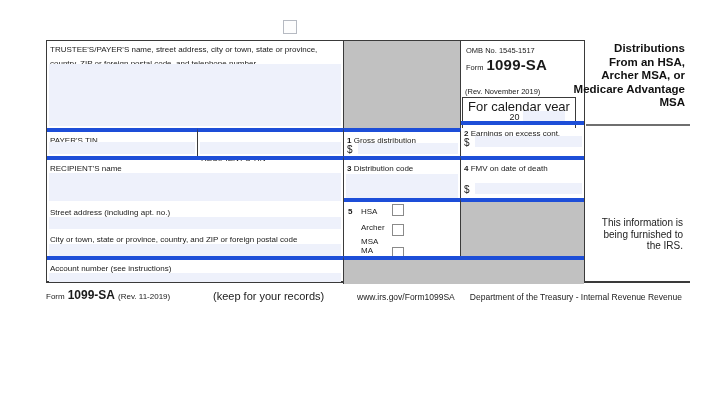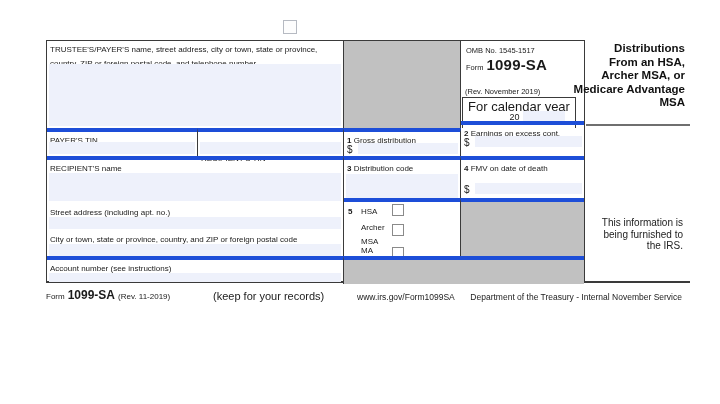--- a/index.html
+++ b/index.html
@@ -137,15 +137,15 @@
 
   <div class="abs" style="left:585px;top:281px;width:105px;height:2px;background:#3a3a3a;"></div>
 
   <div class="abs" style="left:46px;top:288px;display:flex;align-items:baseline;gap:3px;">
     <span style="font-size:8px;">Form</span>
     <span style="font-size:12px;font-weight:bold;">1099-SA</span>
     <span style="font-size:8px;">(Rev. 11-2019)</span>
   </div>
   <div class="abs" style="left:213px;top:290px;font-size:11px;color:#222;">(keep for your records)</div>
   <div class="abs" style="left:357px;top:292px;font-size:8.5px;color:#222;">www.irs.gov/Form1099SA</div>
-  <div class="abs" style="right:38px;top:292px;font-size:8.5px;color:#222;">Department of the Treasury - Internal November Service</div>
+  <div class="abs" style="right:38px;top:292px;font-size:8.5px;color:#222;">Department of the Treasury - Internal Revenue Revenue</div>
 
 </div>
 
 </body></html>

